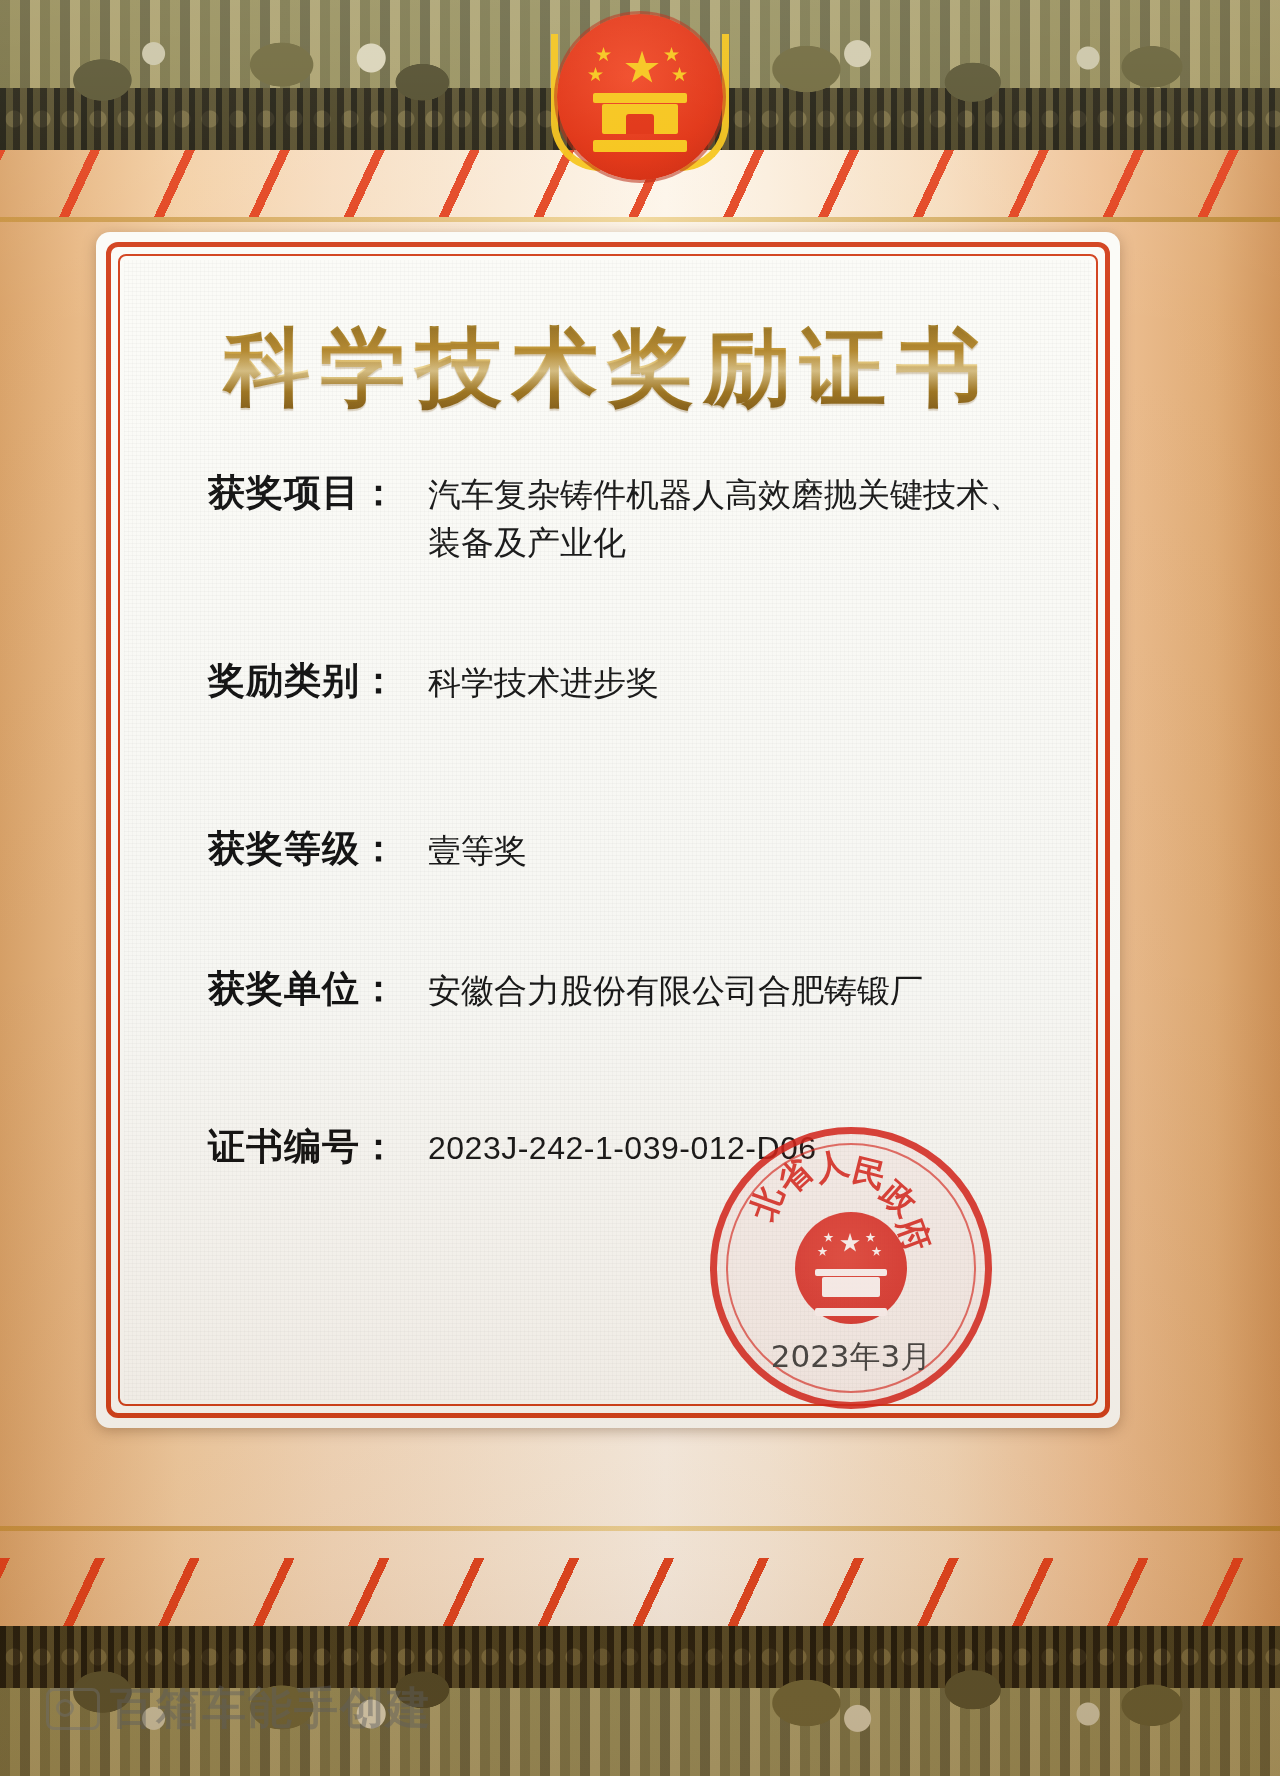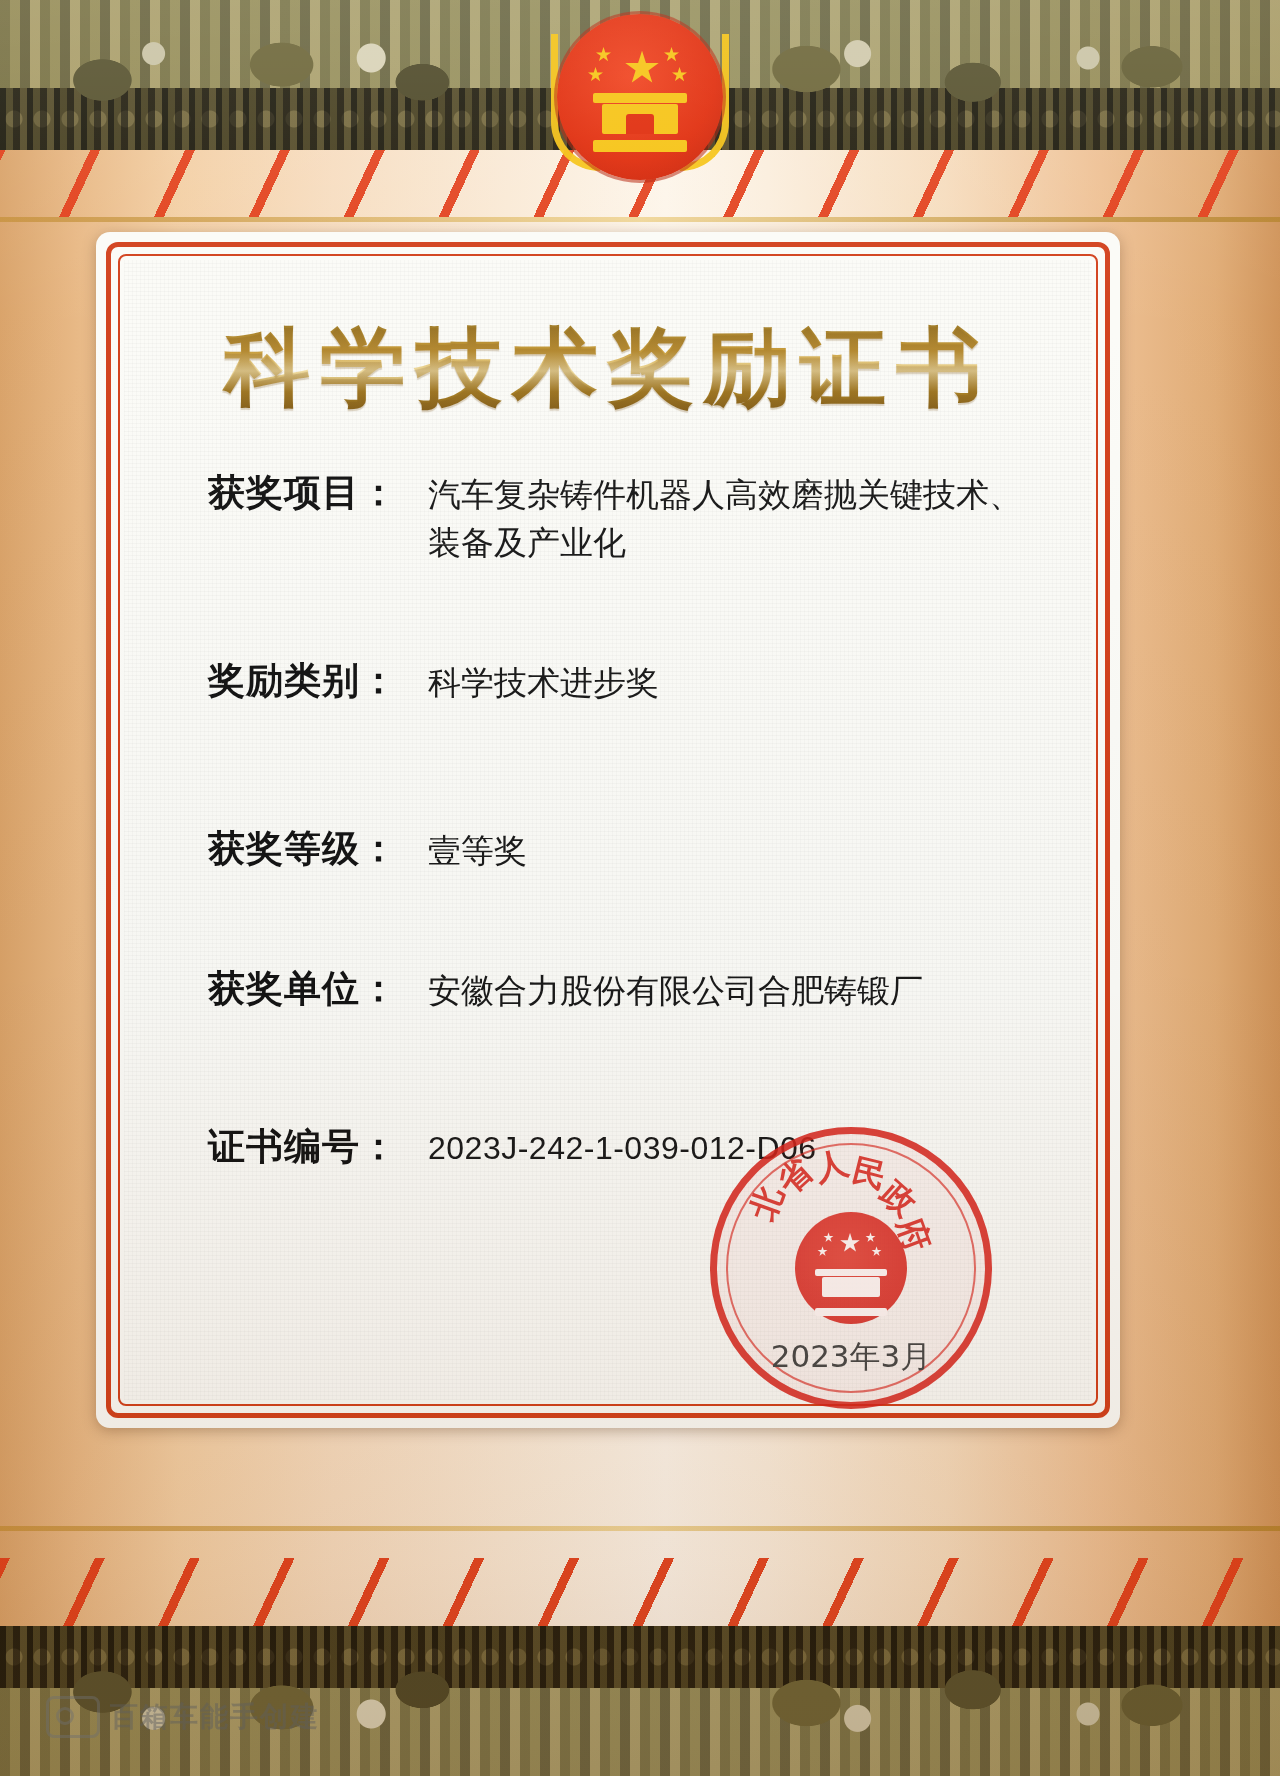--- a/index.html
+++ b/index.html
@@ -390,21 +390,21 @@
   #watermark .wm-logo::after {
     content: "";
     position: absolute;
     left: 7px; top: 8px;
     width: 12px; height: 12px;
     border-radius: 50%;
     border: 3px solid #6f6f6f;
   }
   #watermark .wm-text {
     font-family: "DejaVu Sans", sans-serif;
-    font-size: 28px;
+    font-size: 44px;
     font-weight: bold;
     color: #5e5e5e;
     letter-spacing: 2px;
   }
 </style>
 </head>
 <body>
 
 <div id="certificate">
 

